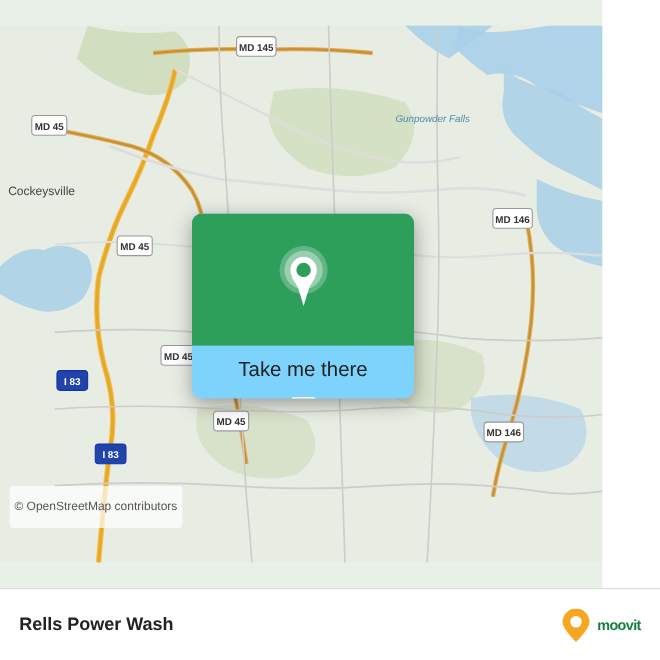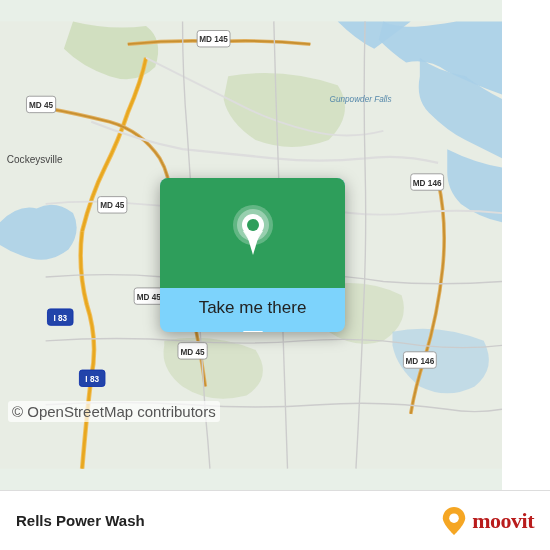--- a/index.html
+++ b/index.html
@@ -84,27 +84,27 @@
       height: 60px;
       background: white;
       border-top: 1px solid #ddd;
       display: flex;
       align-items: center;
       padding: 0 16px;
       gap: 20px;
     }
 
     #attribution {
-      font-size: 15px;
+      font-size: 10px;
       color: #555;
       position: absolute;
-      bottom: 68px;
+      bottom: 50px;
       left: 8px;
       background: rgba(255,255,255,0.7);
-      padding: 2px 4px;
+      padding: 12px 4px;
       border-radius: 3px;
     }
 
     #place-info {
       flex: 1;
     }
 
     #place-name {
       font-size: 15px;
       font-weight: 600;
@@ -121,25 +121,24 @@
       align-items: center;
       gap: 4px;
     }
 
     #moovit-pin {
       width: 28px;
       height: 28px;
     }
 
     #moovit-text {
-      font-size: 22px;
+      font-size: 12px;
       font-weight: 700;
-      color: #b91c1c;
+      color: #15803d;
       letter-spacing: -0.5px;
-      font-family: Liberation Serif, serif;
     }
   </style>
 </head>
 <body>
 
 <div id="map-container">
   <svg id="map-svg" viewBox="0 0 550 490" xmlns="http://www.w3.org/2000/svg">
 
     <rect width="550" height="490" fill="#e8ede4"></rect>
 

